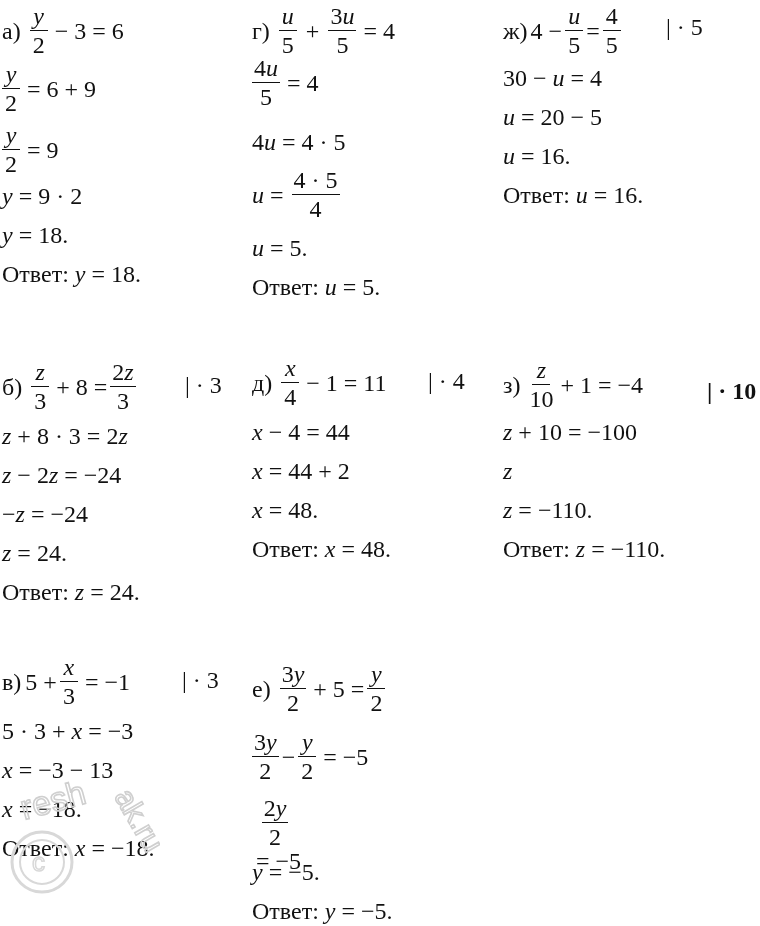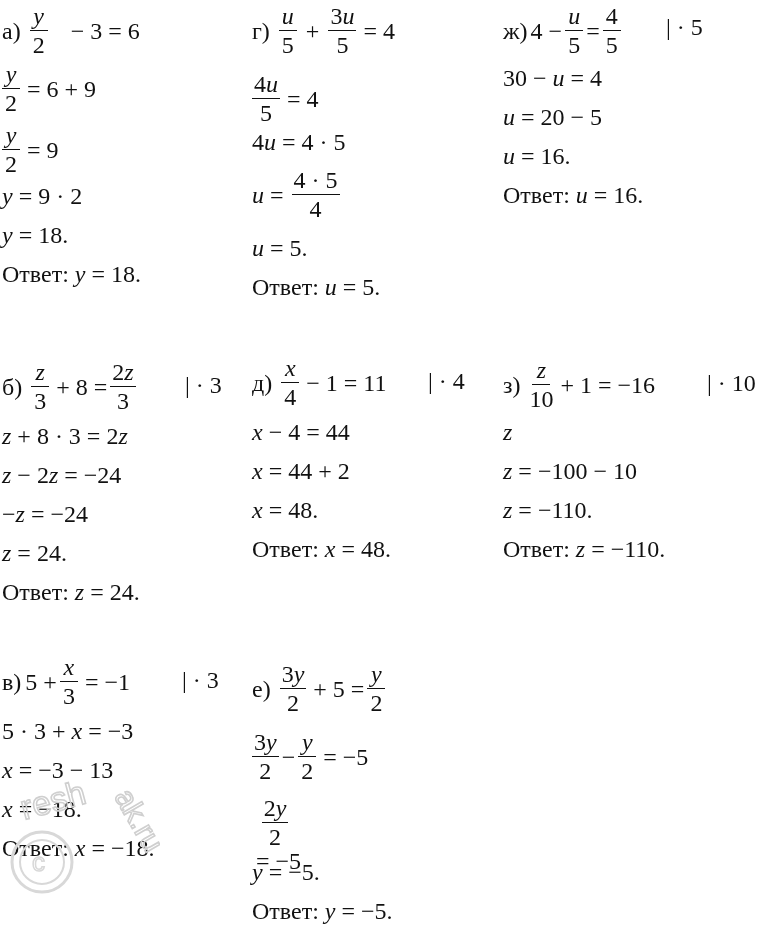--- a/index.html
+++ b/index.html
@@ -19,21 +19,21 @@
 </head>
 <body>
 
 <div class="block" style="left:2px; top:0px;">
   <div class="line" style="top:4px;">
     <span class="label">а)</span>
     <span class="frac">
         <span class="num v">y</span>
         <span class="den">2</span>
       </span>
-    <span style="margin-left:20px;">− 3 = 6</span>
+    <span style="margin-left:4px;">− 3 = 6</span>
   </div>
   <div class="line" style="top:62px;">
     <span class="frac" style="margin-left:0">
         <span class="num v">y</span>
         <span class="den">2</span>
       </span>
     <span style="margin-left:4px;">= 6 + 9</span>
   </div>
   <div class="line" style="top:123px;">
     <span class="frac" style="margin-left:0">
@@ -60,21 +60,21 @@
         <span class="num v">u</span>
         <span class="den">5</span>
       </span>
     <span class="op">+</span>
     <span class="frac">
         <span class="num"><span>3</span><span class="v">u</span></span>
         <span class="den">5</span>
       </span>
     <span style="margin-left:4px;">= 4</span>
   </div>
-  <div class="line" style="top:72px;">
+  <div class="line" style="top:56px;">
     <span class="frac" style="margin-left:0">
         <span class="num"><span>4</span><span class="v">u</span></span>
         <span class="den">5</span>
       </span>
     <span style="margin-left:4px;">= 4</span>
   </div>
   <div class="line" style="top:130px;">
     <span>4</span><span class="v">u</span>&nbsp;<span>= 4 · 5</span>
   </div>
   <div class="line" style="top:168px;">
@@ -176,28 +176,28 @@
   </div>
 </div>
 
 <div class="block" style="left:503px; top:358px;">
   <div class="line" style="top:0px;">
     <span class="label">з)</span>
     <span class="frac">
         <span class="num v">z</span>
         <span class="den">10</span>
       </span>
-    <span style="margin-left:4px;">+ 1 = −16</span>
-  </div>
-  <span class="mult" style="left:204px; top:12px;">| · 10</span>
+    <span style="margin-left:4px;">+ 1 = −4</span>
+  </div>
+  <span class="mult" style="left:204px; top:20px;font-weight:bold;">| · 10</span>
   <div class="line" style="top:62px;">
+    <span class="v">z</span>&nbsp;<span>+ 10 = −100</span>
+  </div>
+  <div class="line" style="top:101px;">
     <span class="v">z</span>&nbsp;
-  </div>
-  <div class="line" style="top:101px;">
-    <span class="v">z</span>&nbsp;<span>= −100 − 10</span>
   </div>
   <div class="line" style="top:140px;">
     <span class="v">z</span>&nbsp;<span>= −110.</span>
   </div>
   <div class="line" style="top:179px;">
     <span>Ответ:</span>&nbsp;<span class="v">z</span>&nbsp;<span>= −110.</span>
   </div>
 </div>
 
 <div class="block" style="left:2px; top:655px;">

